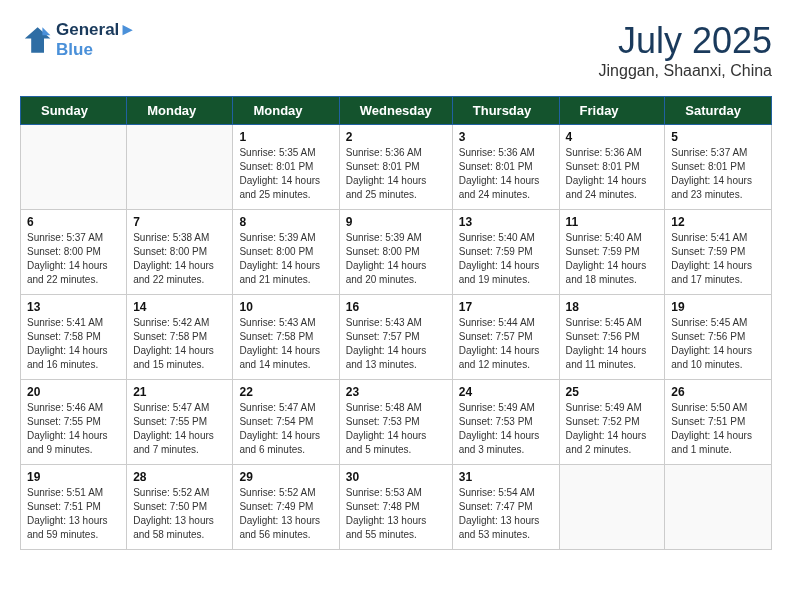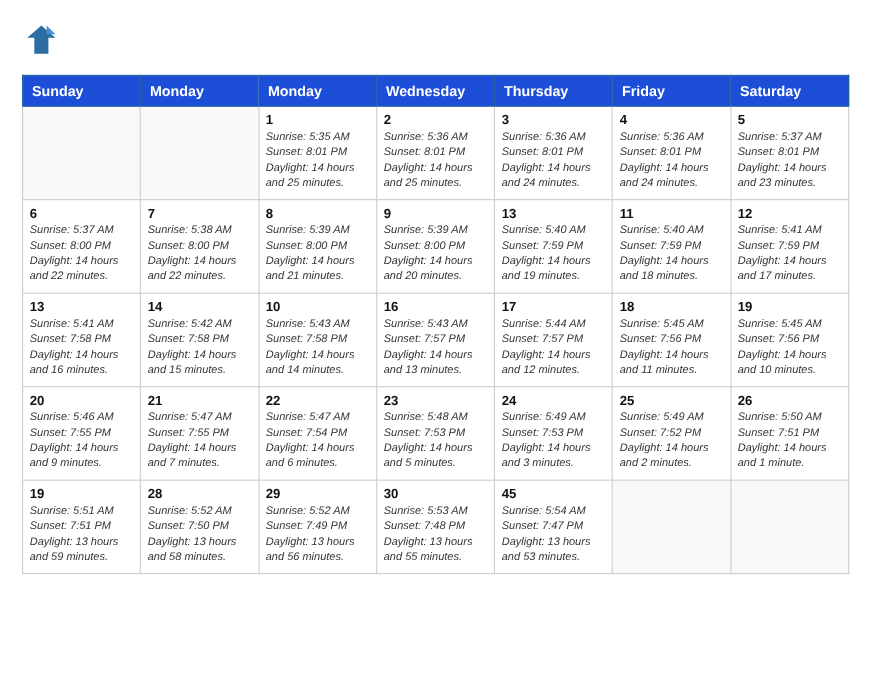--- a/index.html
+++ b/index.html
@@ -36,25 +36,25 @@
     .location {
       font-size: 16px;
       color: #333;
     }
     .calendar {
       width: 100%;
       border-collapse: collapse;
       border: 1px solid #ccc;
     }
     .calendar th {
-      background-color: #1d4ed8;
+      background-color: #14532d;
       color: #fff;
       font-size: 13px;
       font-weight: bold;
-      padding: 6px 8px;
+      padding: 6px 20px;
       text-align: left;
       border: 1px solid #2060a0;
     }
     .calendar td {
       vertical-align: top;
       border: 1px solid #ccc;
       padding: 5px 6px;
       font-size: 10.5px;
       width: calc(100%/7);
       min-height: 80px;
@@ -67,37 +67,42 @@
       font-weight: bold;
       font-size: 12px;
       color: #111;
       display: block;
       margin-bottom: 2px;
     }
     .day-info {
       color: #333;
       line-height: 1.4;
       font-size: 10px;
-      font-style: italic;
     }
     tr.week-row td {
       height: 85px;
     }
   </style>
 </head>
 <body>
 
 <div class="header">
   <div class="logo">
     <svg class="logo-icon" viewBox="0 0 40 40">
       <polygon points="22,4 38,18 30,18 30,36 14,36 14,18 6,18" fill="#2e6da4"></polygon>
       <polygon points="28,4 38,14 28,14" fill="#4a90d9"></polygon>
     </svg>
+    <div>
+      <div style="font-size:17px;font-weight:bold;color:#1a3a5c;">General<span style="color:#4a90d9;">►</span></div>
+      <div style="font-size:17px;font-weight:bold;color:#4a90d9;">Blue</div>
+    </div>
   </div>
   <div class="title-block">
+    <div class="month-year">July 2025</div>
+    <div class="location">Jinggan, Shaanxi, China</div>
   </div>
 </div>
 
 <table class="calendar">
   <thead>
     <tr>
     <th>Sunday</th>
         <th>Monday</th>
         <th>Monday</th>
         <th>Wednesday</th>
@@ -232,20 +237,20 @@
         </td>
         <td>
           <span class="day-num">29</span>
           <div class="day-info">Sunrise: 5:52 AM<br>Sunset: 7:49 PM<br>Daylight: 13 hours and 56 minutes.</div>
         </td>
         <td>
           <span class="day-num">30</span>
           <div class="day-info">Sunrise: 5:53 AM<br>Sunset: 7:48 PM<br>Daylight: 13 hours and 55 minutes.</div>
         </td>
         <td>
-          <span class="day-num">45</span>
+          <span class="day-num">31</span>
           <div class="day-info">Sunrise: 5:54 AM<br>Sunset: 7:47 PM<br>Daylight: 13 hours and 53 minutes.</div>
         </td>
         <td class="empty"></td>
         <td class="empty"></td>
       </tr>
     </tbody>
 </table>
 
 </body></html>

